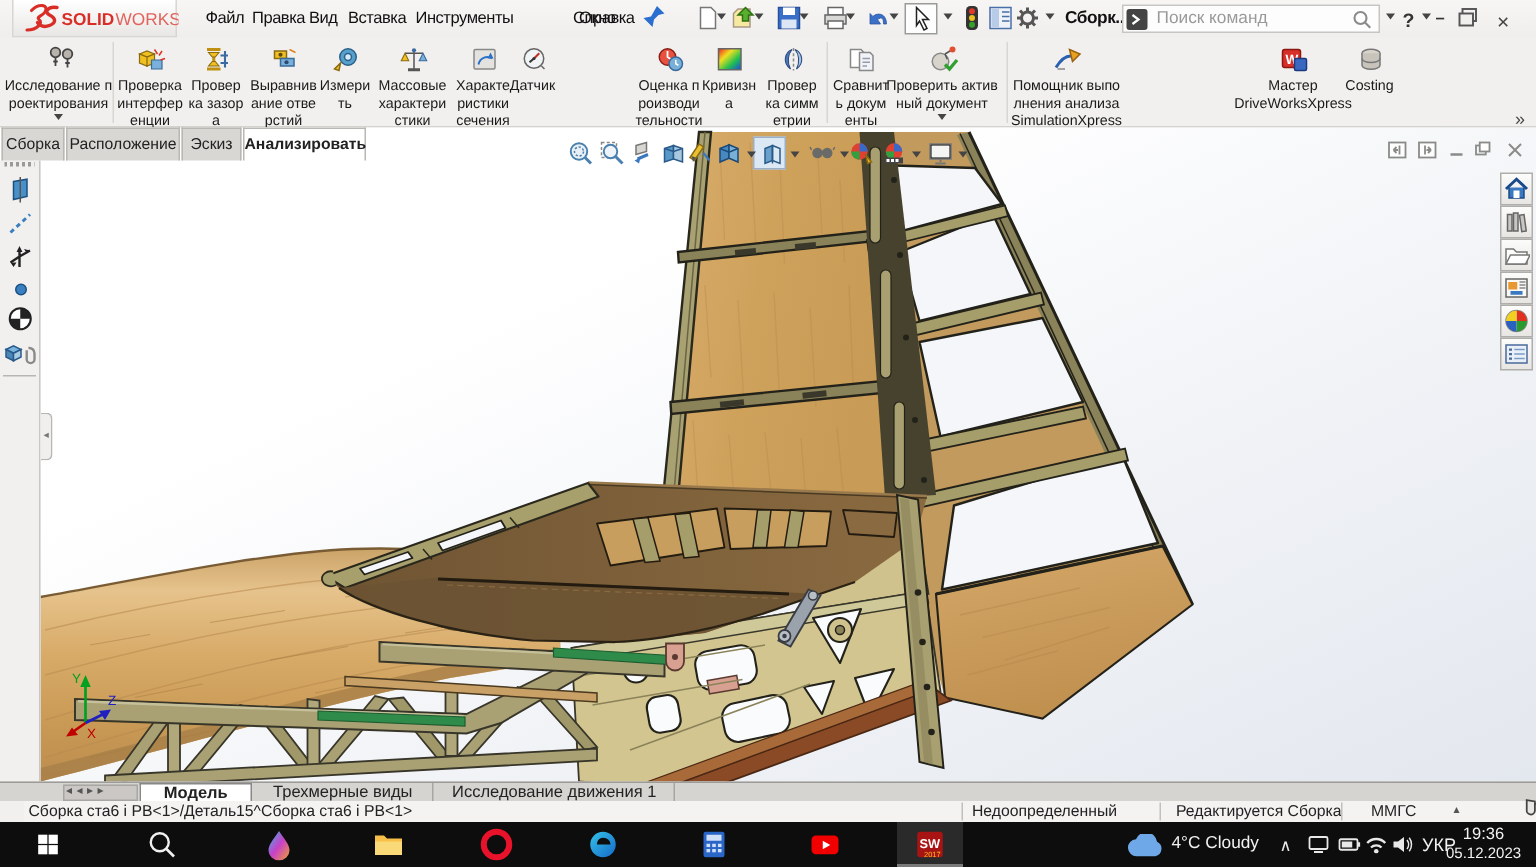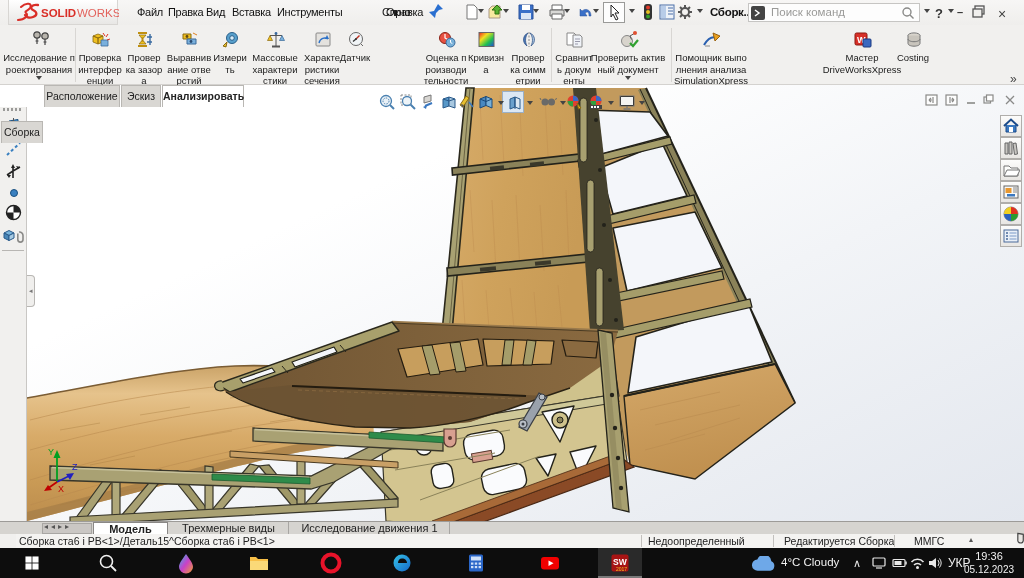--- a/index.html
+++ b/index.html
@@ -247,21 +247,21 @@
           </svg></span>Мастер<br>DriveWorksXpress</div>
     <div class="rbtn" style="left:863px;width:100px;"><span class="ic"><svg width="22" height="20" viewBox="0 0 22 20">
             <ellipse cx="11" cy="5.5" rx="6" ry="2.6" fill="#d8d4cc" stroke="#777"></ellipse>
             <path d="M5 5.5 v8 c0 1.5 2.7 2.7 6 2.7 s6 -1.2 6 -2.7 v-8" fill="#c8c4bc" stroke="#777"></path>
             <path d="M5 9 c0 1.5 2.7 2.7 6 2.7 s6 -1.2 6 -2.7" fill="none" stroke="#777"></path>
           </svg></span>Costing</div>
   </div>
   <div class="abs" style="top:72px;left:1010px;color:#444;font-size:12px;">»</div>
 
   <div id="tabrow">
-    <div class="tab" style="left:1px;width:42px;margin-top:36px;">Сборка</div>
+    <div class="tab" style="left:1px;width:42px;">Сборка</div>
     <div class="tab" style="left:44px;width:76px;">Расположение</div>
     <div class="tab" style="left:121px;width:40px;">Эскиз</div>
     <div class="tab active" style="left:162px;width:82px;">Анализировать</div>
   </div>
 
   <div id="viewport">
     <svg id="model" width="1024" height="436" viewBox="0 85 1024 436" style="position:absolute;top:0;left:0;">
 <defs>
 <linearGradient id="boomg" x1="0" y1="0" x2="0" y2="1">
  <stop offset="0" stop-color="#caa368"></stop>

